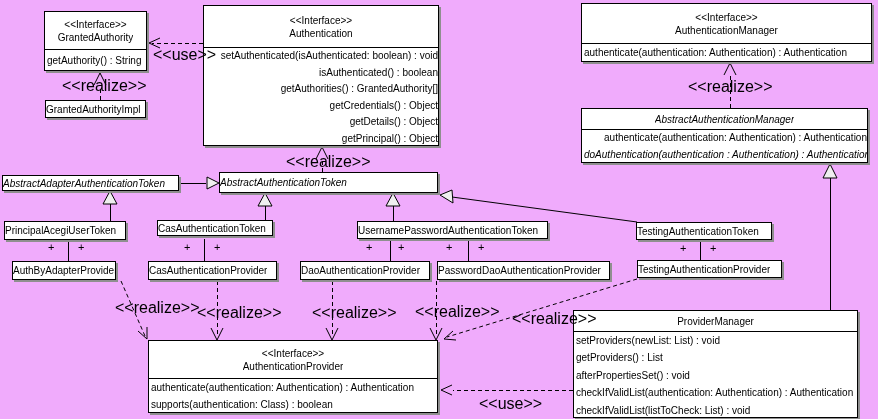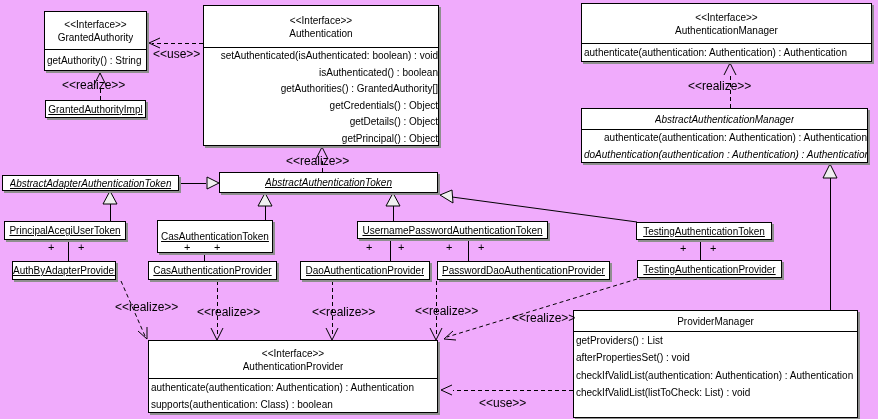--- a/index.html
+++ b/index.html
@@ -9,23 +9,23 @@
   .cls{position:absolute;z-index:2;background:#fff;border:1px solid #000;
        box-shadow:2px 2px 0 #8f8f8f;box-sizing:border-box;font-size:10px;}
   .cls .hdr{display:flex;flex-direction:column;justify-content:center;align-items:center;
             box-sizing:border-box;}
   .cls .stereo,.cls .cname{line-height:13px;white-space:nowrap;overflow:hidden;}
   .cls .methods{border-top:1px solid #000;}
   .cls .m{white-space:nowrap;overflow:hidden;padding-left:2px;}
   .rh16 .m{height:16.5px;line-height:16.5px;text-align:right;}
   .rh17 .m{height:17.4px;line-height:17.4px;}
   .rh21 .m{height:21px;line-height:21px;}
-  .one{display:flex;align-items:center;justify-content:center;white-space:nowrap;overflow:hidden;text-decoration:underline;}
+  .one{display:flex;align-items:center;justify-content:flex-start;white-space:nowrap;overflow:hidden;}
   .it{font-style:italic;}
-  .elabel{position:absolute;z-index:3;font-size:12px;line-height:11px;white-space:nowrap;}
+  .elabel{position:absolute;z-index:3;font-size:16px;line-height:11px;white-space:nowrap;}
   .plus{position:absolute;z-index:3;font-size:11px;line-height:11px;}
 </style>
 </head>
 <body>
 
 <div id="canvas">
 
   <svg class="wires" width="878" height="419">
 
     <g stroke="#000" stroke-width="1" shape-rendering="crispEdges">
@@ -170,21 +170,21 @@
     <div class="cname it">AbstractAdapterAuthenticationToken</div>
   </div>
 
   <div class="cls one" style="left:219px;top:172px;width:219px;height:21px">
     <div class="cname it">AbstractAuthenticationToken</div>
   </div>
 
   <div class="cls one" style="left:4px;top:221px;width:122px;height:19px">
     <div class="cname">PrincipalAcegiUserToken</div>
   </div>
-  <div class="cls one" style="left:157px;top:220px;width:116px;height:33px">
+  <div class="cls one" style="left:157px;top:220px;width:116px;height:16px">
     <div class="cname">CasAuthenticationToken</div>
   </div>
   <div class="cls one" style="left:357px;top:221px;width:191px;height:18px">
     <div class="cname">UsernamePasswordAuthenticationToken</div>
   </div>
   <div class="cls one" style="left:636px;top:222px;width:136px;height:18px">
     <div class="cname">TestingAuthenticationToken</div>
   </div>
 
   <div class="cls one" style="left:12px;top:261px;width:104px;height:19px">
@@ -212,20 +212,21 @@
       <div class="m" style="height:17px;line-height:17px">authenticate(authentication: Authentication) : Authentication</div>
       <div class="m" style="height:17px;line-height:17px">supports(authentication: Class) : boolean</div>
     </div>
   </div>
 
   <div class="cls rh17" style="left:573px;top:310px;width:285px;height:108px">
     <div class="hdr" style="height:20px">
       <div class="cname">ProviderManager</div>
     </div>
     <div class="methods">
+      <div class="m">setProviders(newList: List) : void</div>
       <div class="m">getProviders() : List</div>
       <div class="m">afterPropertiesSet() : void</div>
       <div class="m">checkIfValidList(authentication: Authentication) : Authentication</div>
       <div class="m">checkIfValidList(listToCheck: List) : void</div>
     </div>
   </div>
 
   <div class="elabel" style="left:153px;top:49px">&lt;&lt;use&gt;&gt;</div>
   <div class="elabel" style="left:62px;top:80px">&lt;&lt;realize&gt;&gt;</div>
   <div class="elabel" style="left:286px;top:156px">&lt;&lt;realize&gt;&gt;</div>

